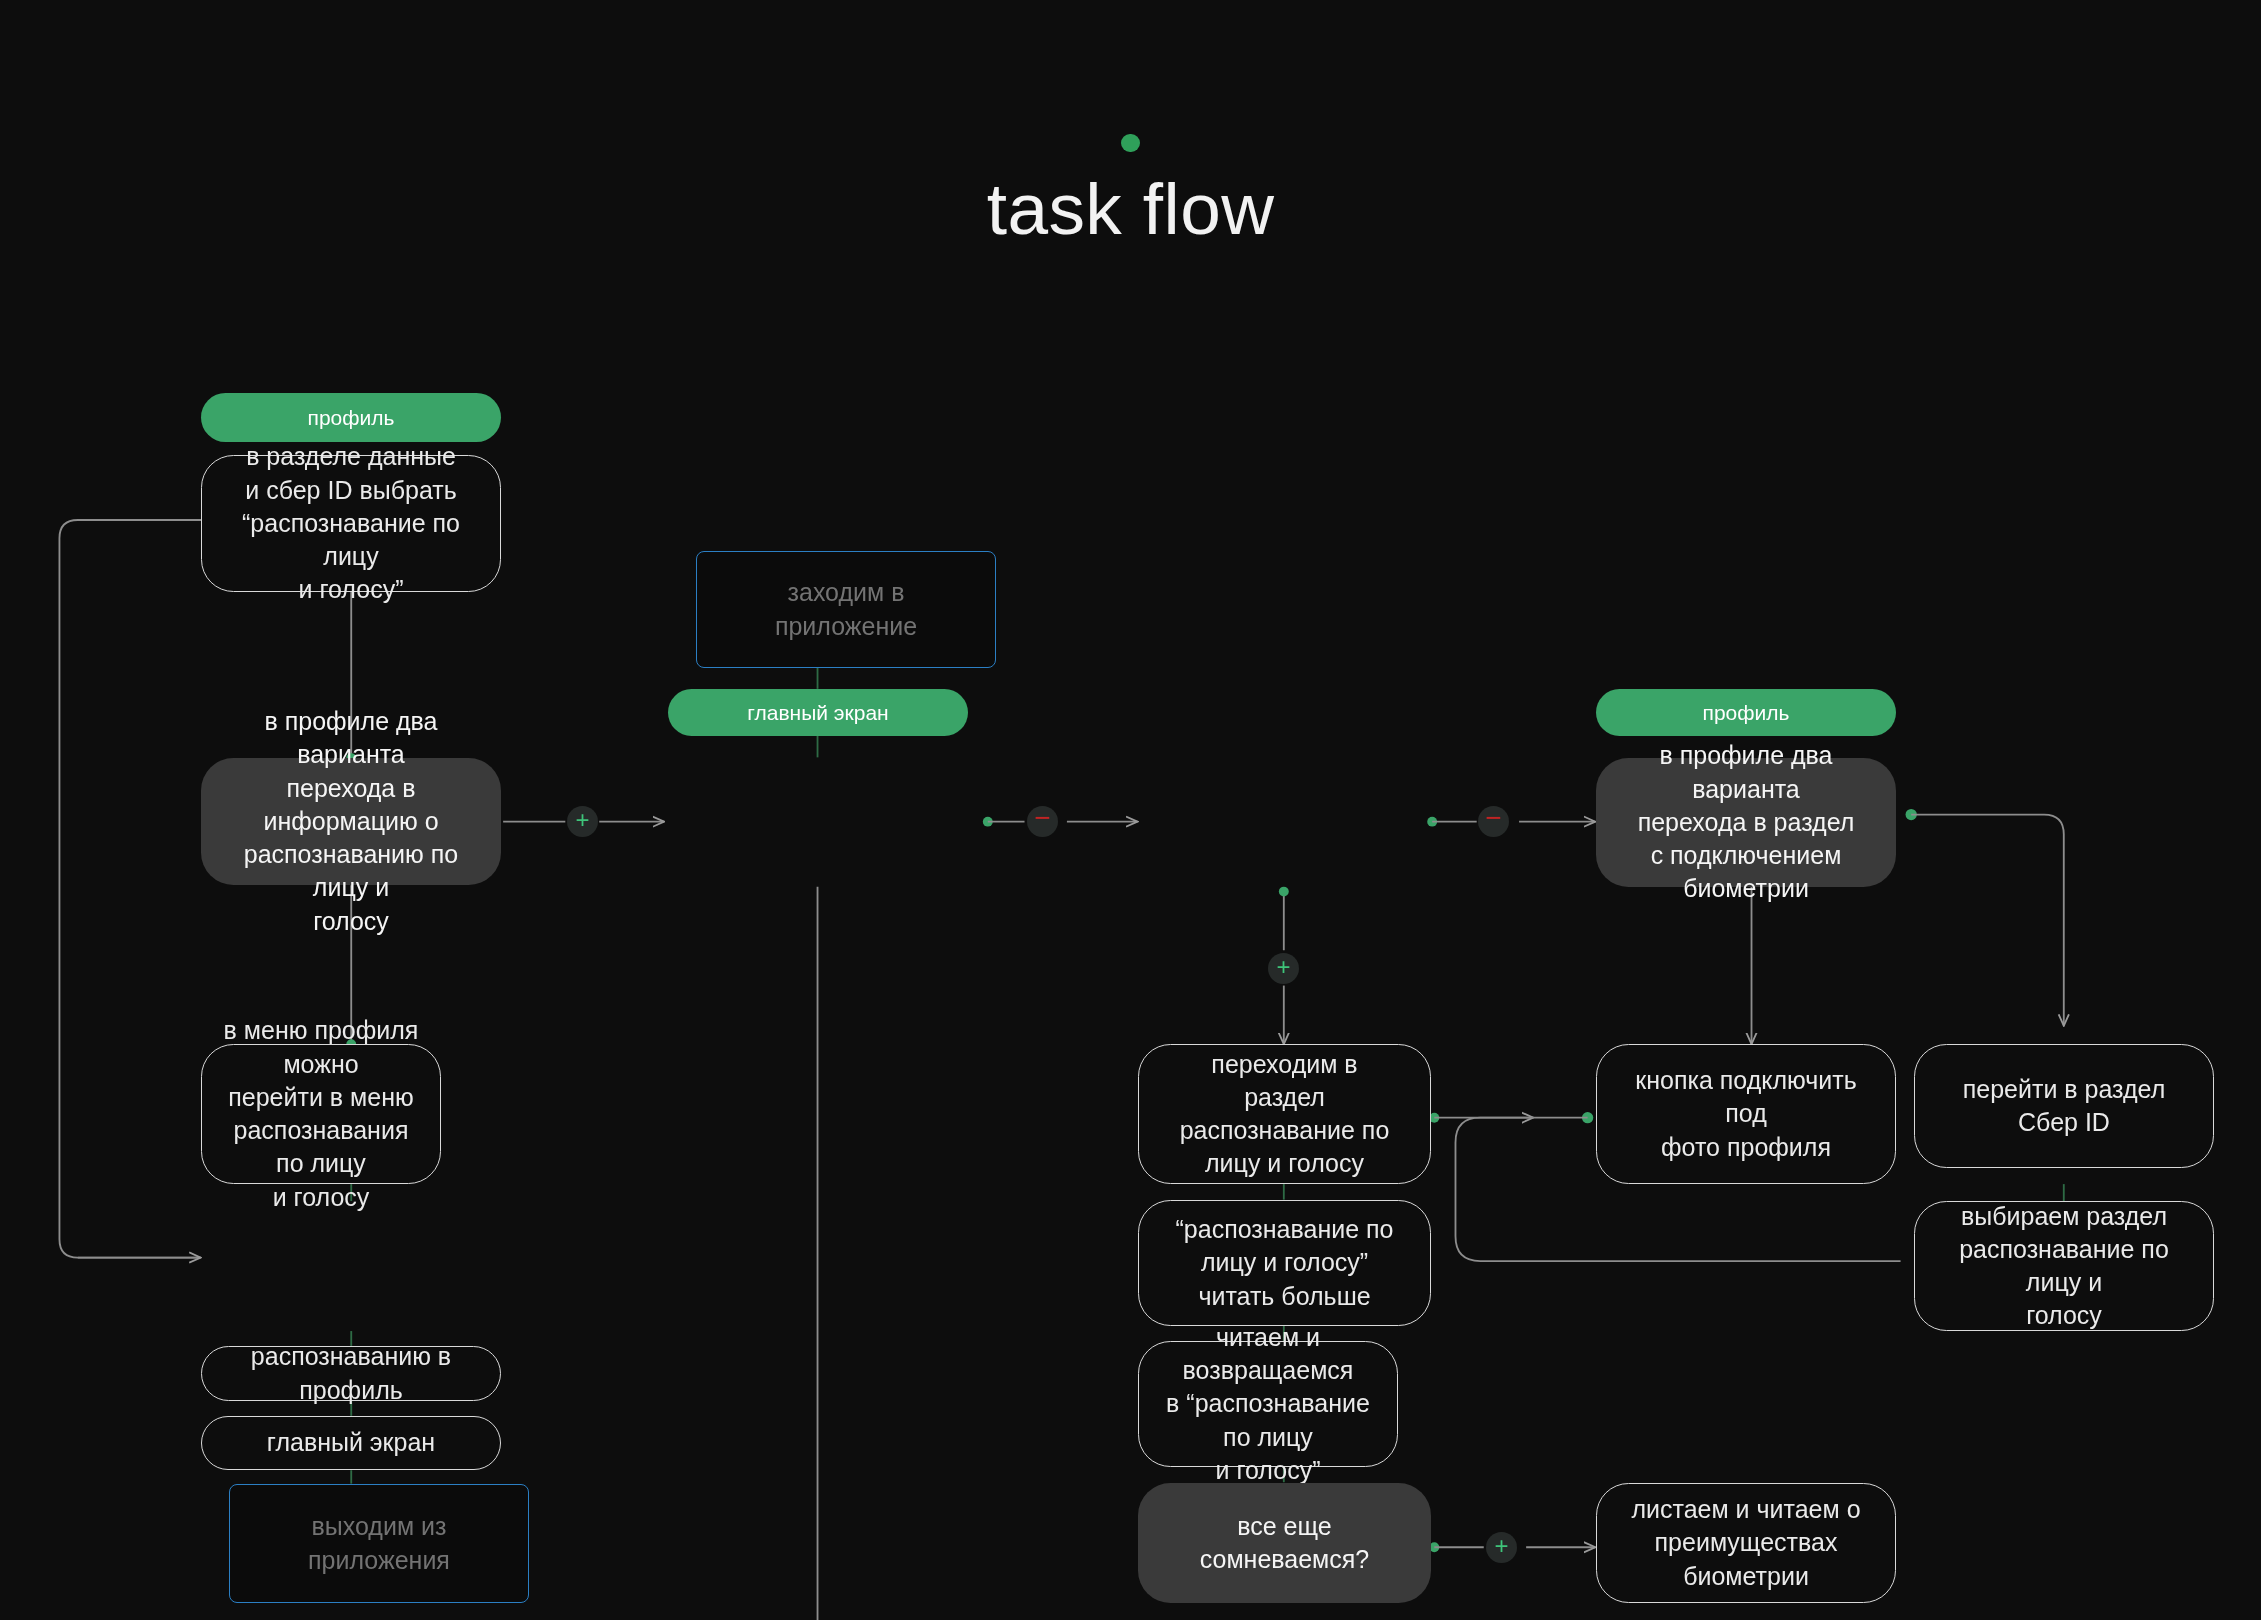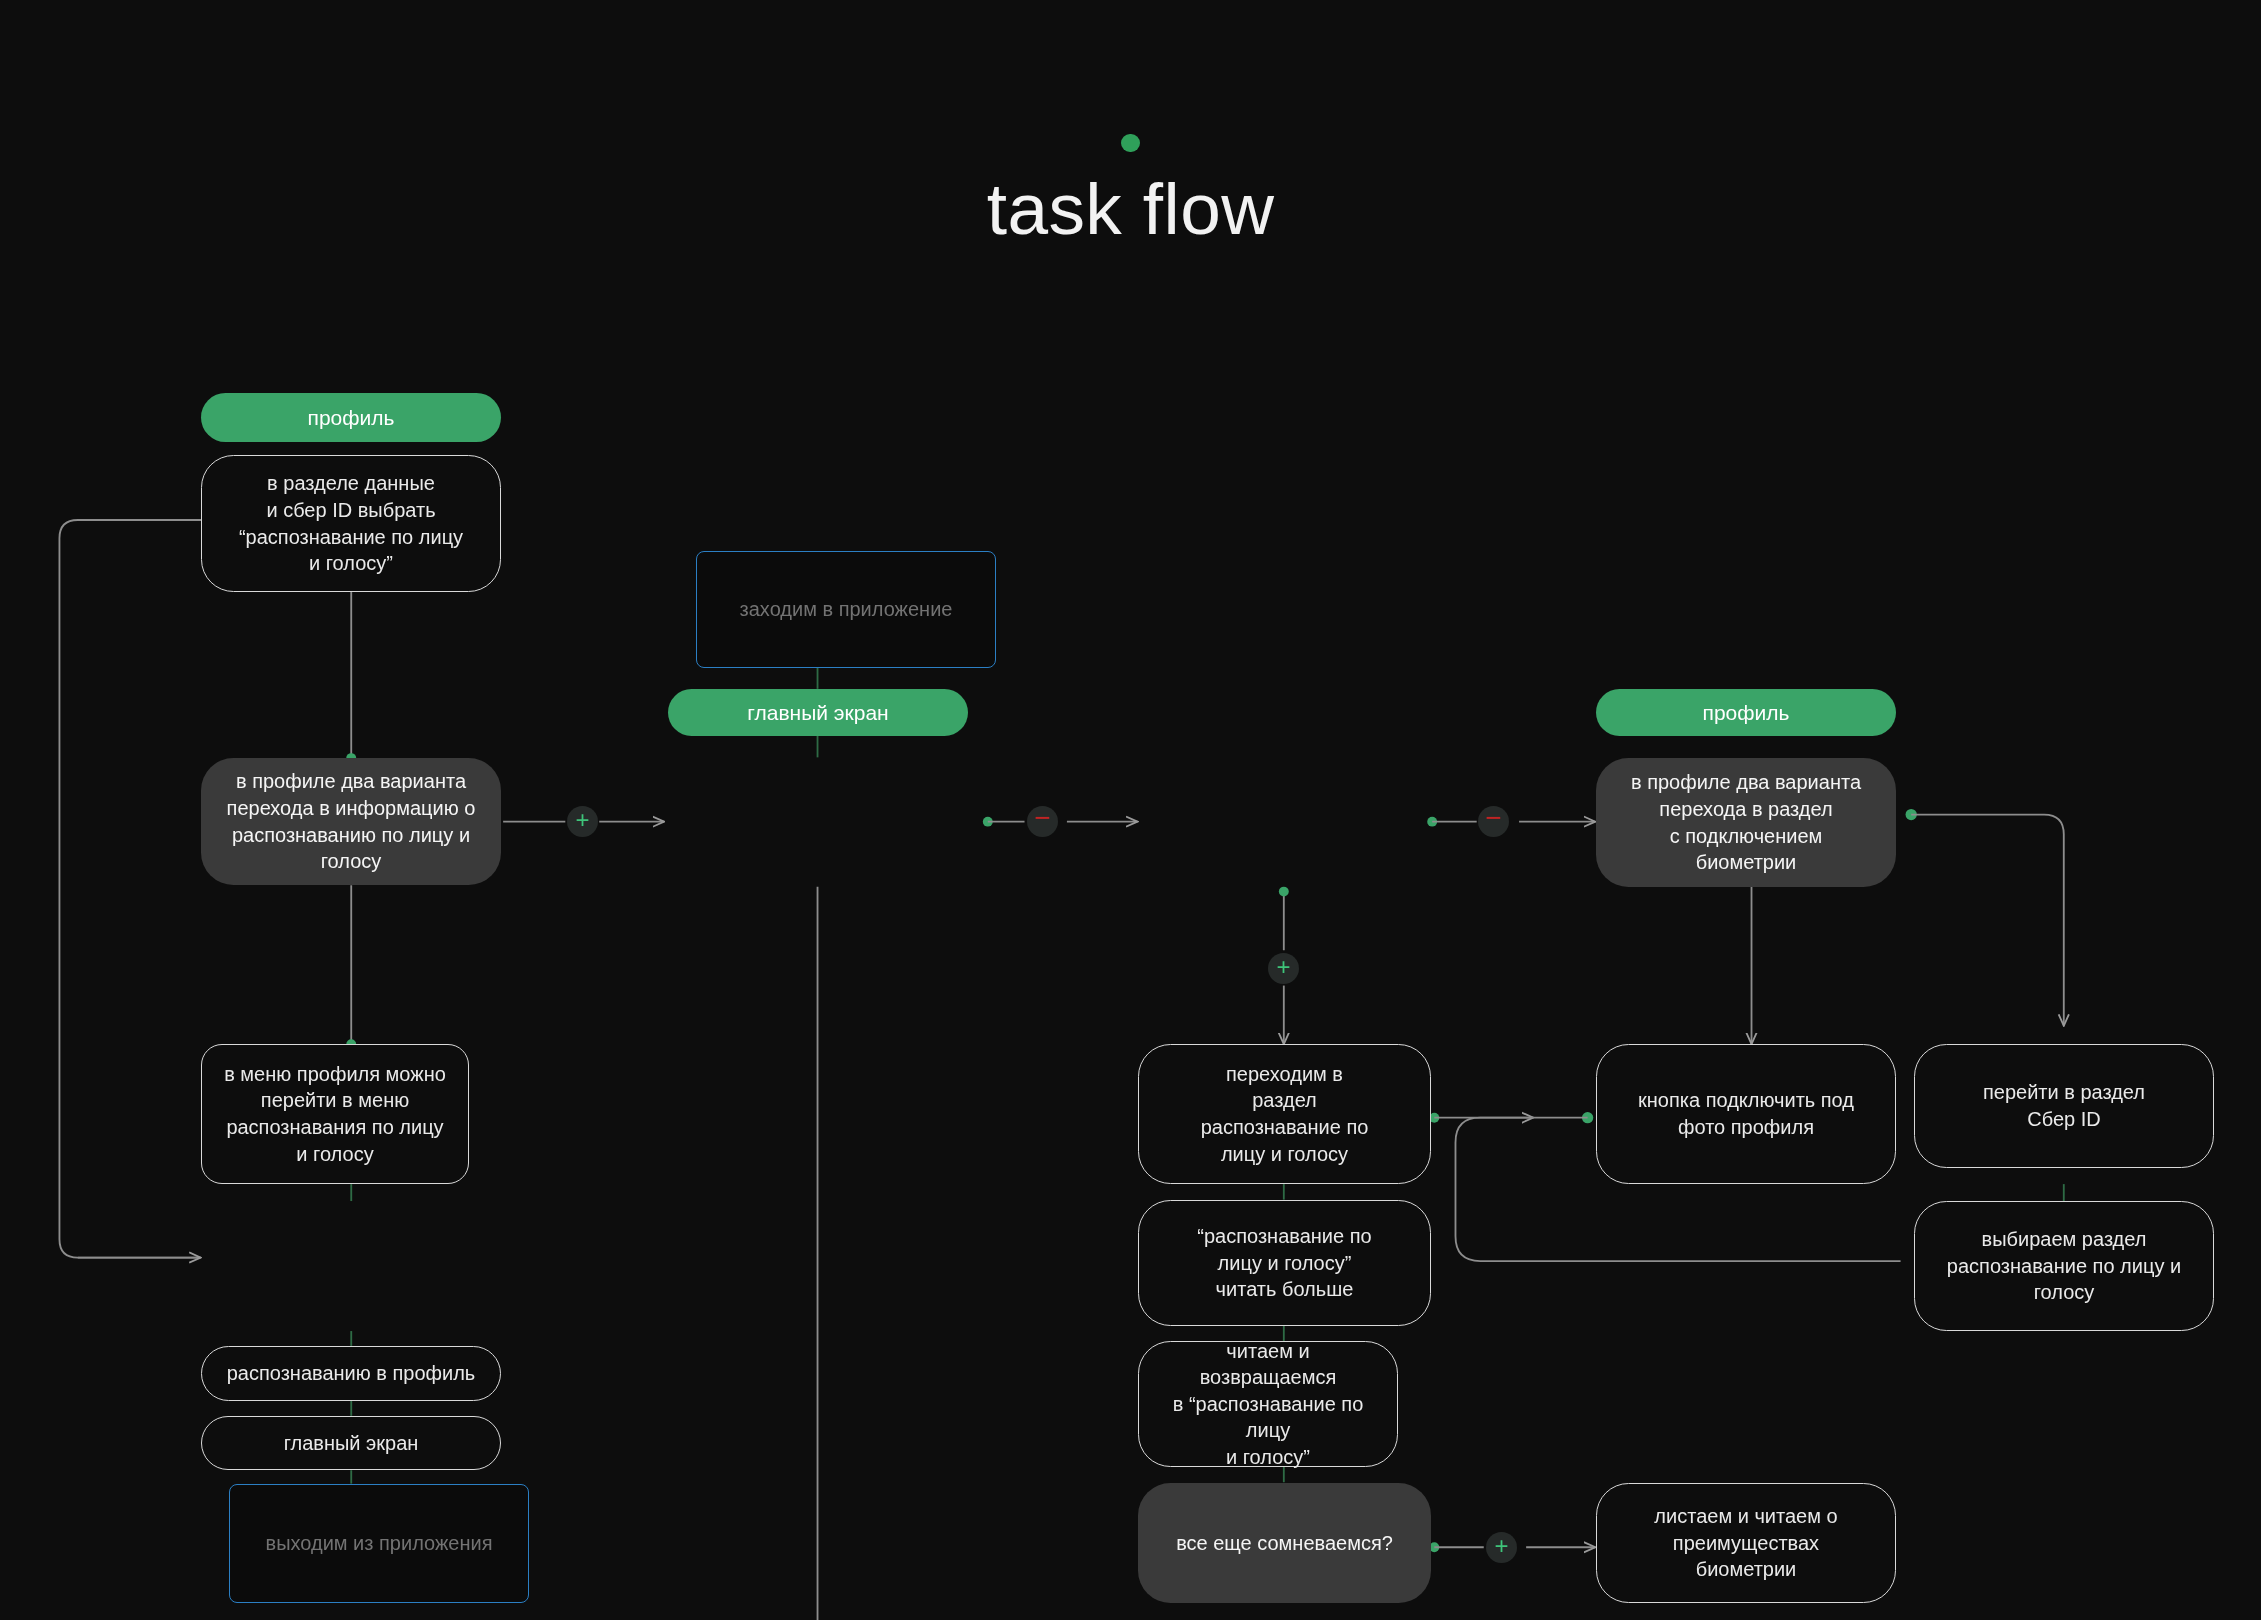--- a/index.html
+++ b/index.html
@@ -46,21 +46,21 @@
 
   
   .node {
     position: absolute;
     box-sizing: border-box;
     display: flex;
     align-items: center;
     justify-content: center;
     text-align: center;
     border-radius: 32.5px;
-    font-size: 20px;
+    font-size: 25px;
     line-height: 1.33;
     color: #eaeaea;
     padding: 7px 18.4px;
     white-space: pre-line;
   }
   .node.lane {
     background: #3aa468;
     border: none;
     border-radius: 28px;
     color: #ffffff;
@@ -184,21 +184,21 @@
   <div class="node outline" style="left:201px; top:455px; width:300px; height:137px;">в разделе данные
 и сбер ID выбрать
 “распознавание по лицу
 и голосу”</div>
 
   <div class="node filled" style="left:201px; top:758px; width:300px; height:127px;">в профиле два варианта
 перехода в информацию о
 распознаванию по лицу и
 голосу</div>
 
-  <div class="node outline" style="left:201px; top:1044px; width:268px; height:140px;border-radius:21px;">в меню профиля можно
+  <div class="node outline" style="left:201px; top:1044px; width:240px; height:140px;">в меню профиля можно
 перейти в меню
 распознавания по лицу
 и голосу</div>
 
 
   <div class="node outline" style="left:201px; top:1346px; width:300px; height:55px;">распознаванию в профиль</div>
 
   <div class="node outline" style="left:201px; top:1416px; width:300px; height:54px;">главный экран</div>
 
   <div class="node outline-blue" style="left:201px; top:1484px; width:300px; height:119px;">выходим из приложения</div>

